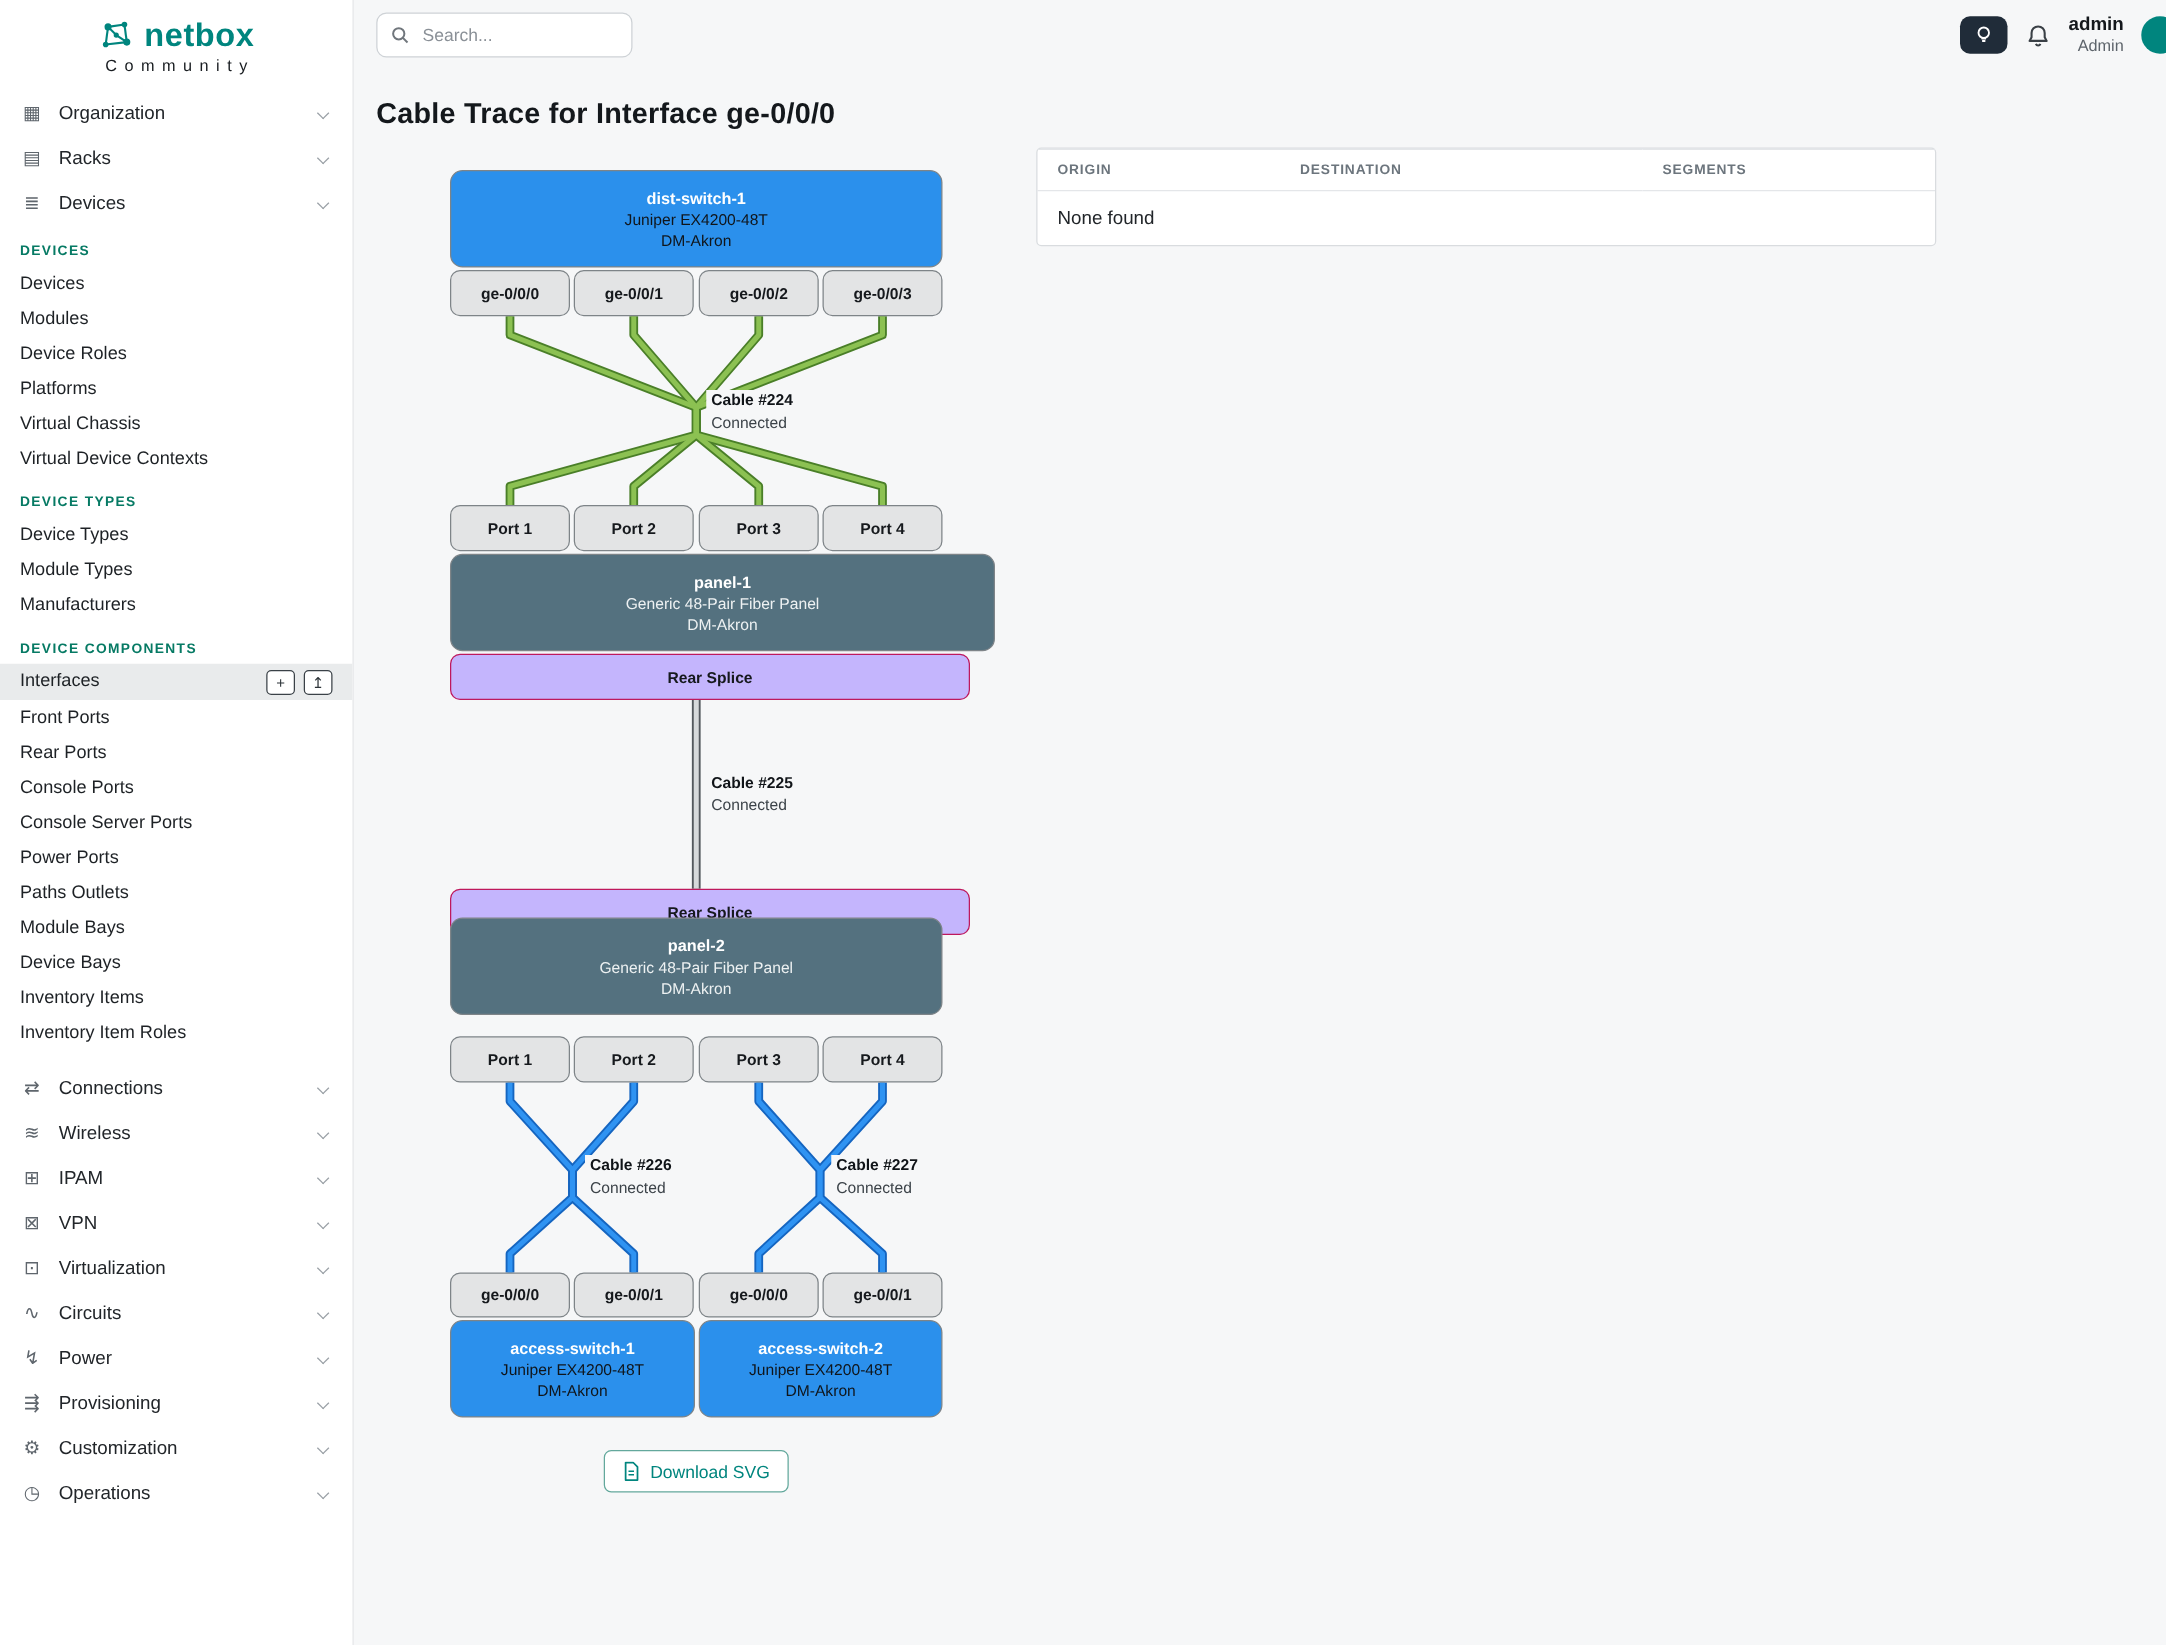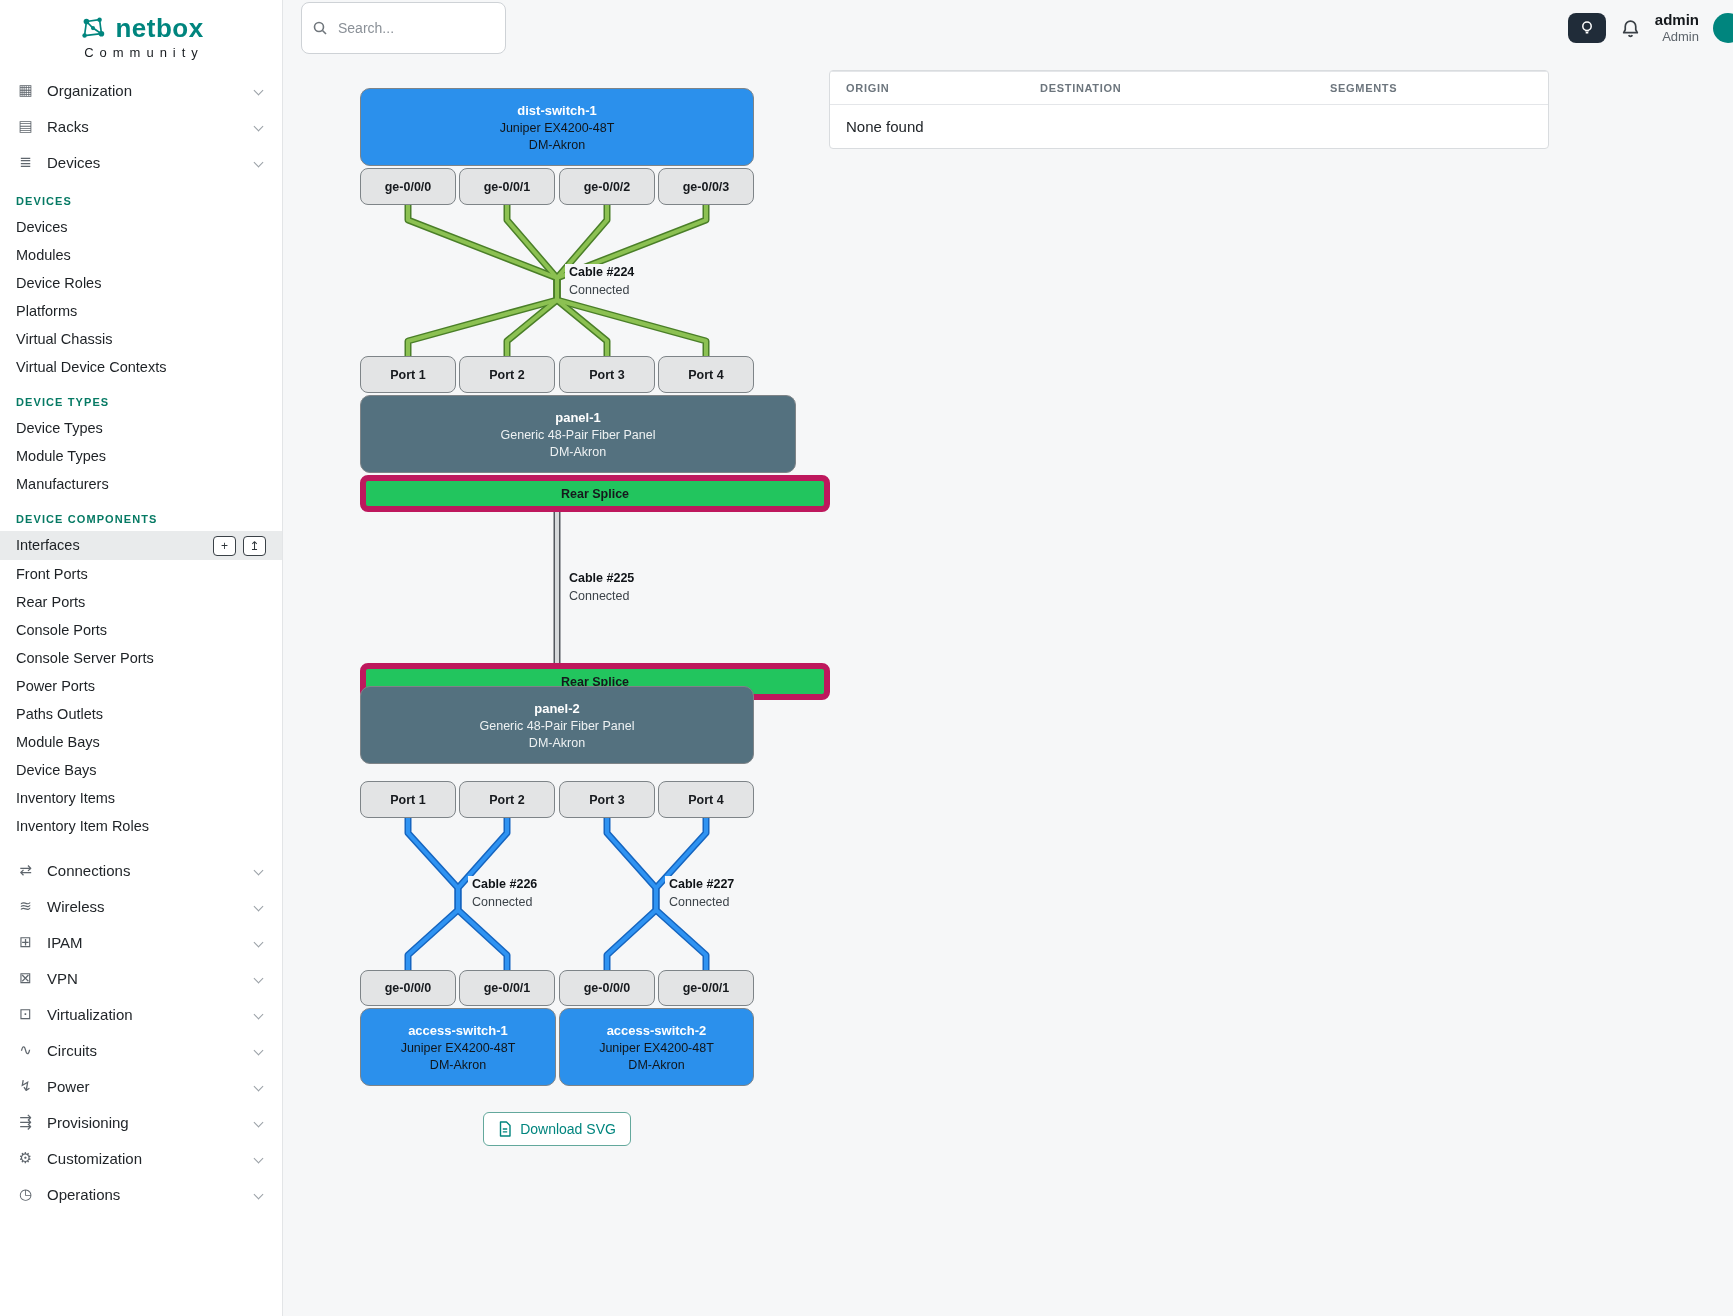--- a/index.html
+++ b/index.html
@@ -21,21 +21,21 @@
   .gicon { width:19px; color:#5f666d; font-size:15px; text-align:center; flex:none; }
   .chev { width:7px; height:7px; border-right:1.6px solid #9aa0a6; border-bottom:1.6px solid #9aa0a6; transform:rotate(45deg); margin-left:auto; margin-right:4px; flex:none; }
   .nav-section-title { padding:15px 16px 6px; font-size:11px; font-weight:700; letter-spacing:1.1px; color:#067a64; }
   .nav-link { display:flex; align-items:center; padding:4.5px 16px; font-size:14.5px; color:#1d2125; cursor:pointer; line-height:19px; text-decoration:none; }
   .nav-link.active { background:#e9ebec; }
   .mini-btns { margin-left:auto; display:flex; gap:7px; }
   .mini-btn { width:23px; height:20px; border:1px solid #3a4147; background:#fff; border-radius:4px; font-size:12px; line-height:1; cursor:pointer; color:#2c3338; padding:0; display:flex; align-items:center; justify-content:center; }
   
   .main { flex:1; position:relative; overflow:hidden; }
   .topbar { height:56px; display:flex; align-items:center; padding:0 4px 0 18px; gap:12px; }
-  .search-box { display:flex; align-items:center; gap:8px; width:205px; height:52px; background:#fff; border:1px solid #ced2d6; border-radius:8px; padding:0 10px; }
+  .search-box { display:flex; align-items:center; gap:8px; width:205px; height:36px; background:#fff; border:1px solid #ced2d6; border-radius:8px; padding:0 10px; }
   .search-box input { border:none; outline:none; flex:1; min-width:0; font-size:14px; background:transparent; color:#212529; }
   .search-box input::placeholder { color:#8a9097; }
   .topbar-right { margin-left:auto; display:flex; align-items:center; gap:14px; }
   .theme-btn { width:38px; height:30px; border-radius:8px; background:#202c39; border:none; display:flex; align-items:center; justify-content:center; cursor:pointer; }
   .bell-btn { background:none; border:none; cursor:pointer; padding:0; display:flex; }
   .user-block { text-align:right; line-height:1.2; }
   .user-name { font-weight:700; font-size:15px; color:#14181c; }
   .user-role { font-size:13px; color:#5d646b; }
   .avatar { width:30px; height:30px; border-radius:50%; background:#00857e; margin-right:-14px; flex:none; }
   .content { padding-left:18px; }
@@ -53,21 +53,21 @@
   .diagram { position:relative; width:394px; height:998px; }
   .cable-svg { position:absolute; left:0; top:0; z-index:1; }
   .node { position:absolute; border:1px solid #7e8488; border-radius:10px; display:flex; flex-direction:column; align-items:center; justify-content:center; text-align:center; gap:3px; z-index:2; }
   .node.dev { height:78px; }
   .node.blue { background:#2b90ec; }
   .node.slate { background:#54717f; }
   .node-name { font-size:13px; font-weight:700; color:#ffffff; }
   .node-sub { font-size:12.5px; color:#10151a; }
   .slate .node-sub { color:#edf1f2; }
   .pbox { position:absolute; height:37px; width:96px; background:#e3e4e5; border:1px solid #7e8488; border-radius:8px; display:flex; align-items:center; justify-content:center; font-size:12.5px; font-weight:700; color:#16191d; z-index:2; }
-  .splice { position:absolute; left:0; width:470px; height:37px; background:#22c55e; border:6px solid #be185d; border-radius:8px; display:flex; align-items:center; justify-content:center; font-size:12.5px; font-weight:600; color:#16191d; z-index:2; }
+  .splice { position:absolute; left:0; width:416px; height:37px; background:#c4b5fd; border:1px solid #be185d; border-radius:8px; display:flex; align-items:center; justify-content:center; font-size:12.5px; font-weight:600; color:#16191d; z-index:2; }
   .cable-label { position:absolute; background:#f6f7f8; padding:1px 4px; z-index:3; }
   .cl-name { font-size:12.5px; font-weight:700; color:#101418; }
   .cl-status { font-size:12.5px; color:#3c4349; margin-top:4px; }
   .download-row { width:394px; display:flex; justify-content:center; margin-top:26px; }
   .download-btn { display:flex; align-items:center; gap:8px; background:#fff; border:1px solid #63a89c; color:#00857e; font-size:14px; font-weight:500; border-radius:6px; padding:8px 14px; cursor:pointer; font-family:inherit; }
 </style>
 </head>
 <body>
 
 <aside class="sidebar">
@@ -230,20 +230,21 @@
       </button>
       <div class="user-block">
         <div class="user-name">admin</div>
         <div class="user-role">Admin</div>
       </div>
       <div class="avatar"></div>
     </div>
   </div>
 
   <div class="content">
+    <h1 class="page-title">Cable Trace for Interface ge-0/0/0</h1>
 
     <div class="content-row">
 
       <div class="diagram-col">
         <div class="diagram">
           <svg class="cable-svg" width="394" height="998" viewBox="0 0 394 998">
 
             <g fill="none" stroke="#4a7f28" stroke-width="7" stroke-linejoin="round">
               <path d="M48 117 L48 132 L197 190 L197 212 L48 253 L48 268"></path>
               <path d="M147 117 L147 132 L197 190 L197 212 L147 253 L147 268"></path>

